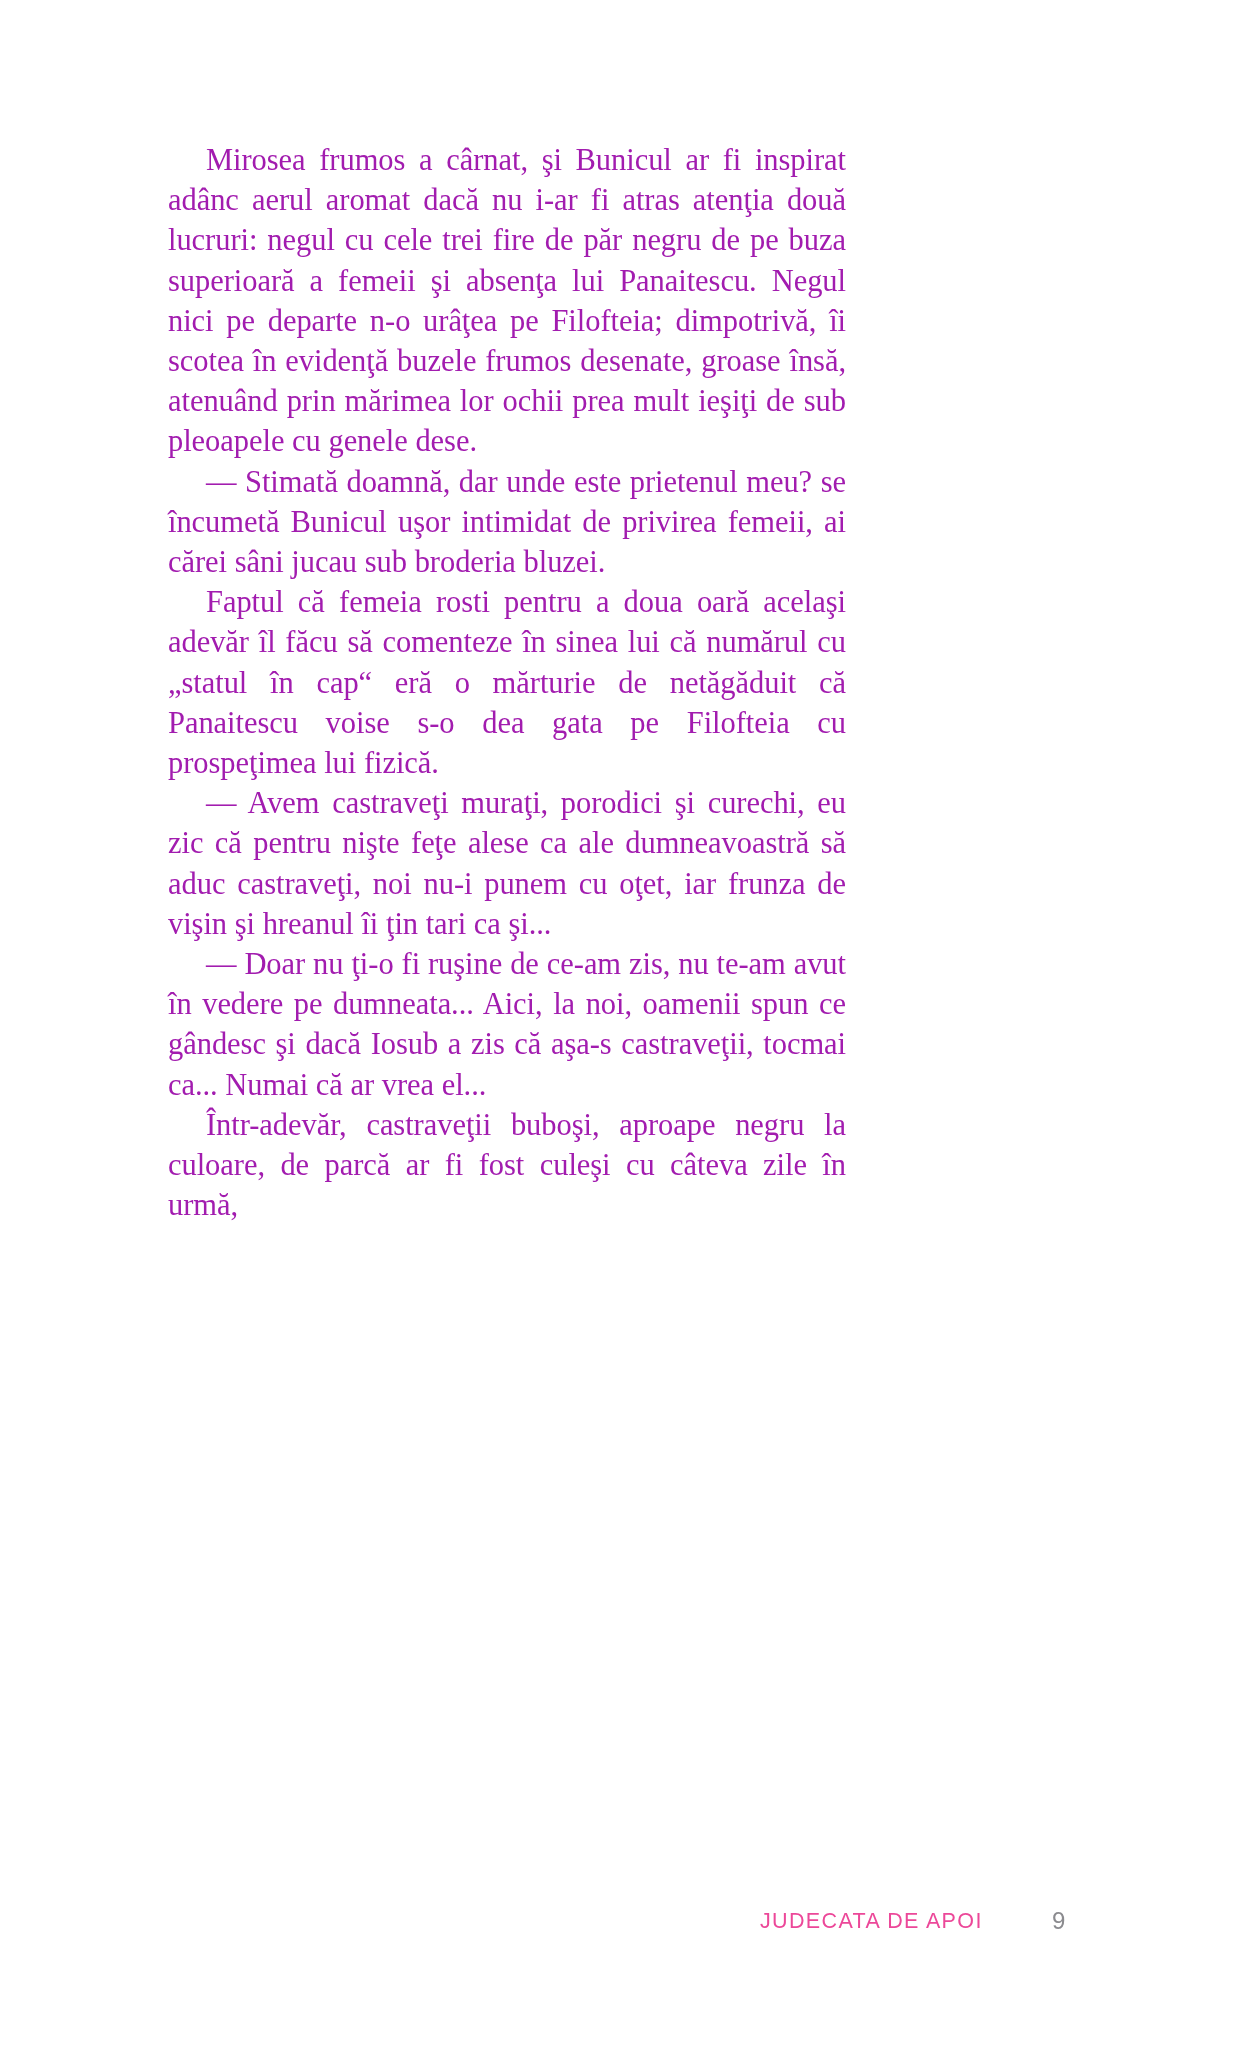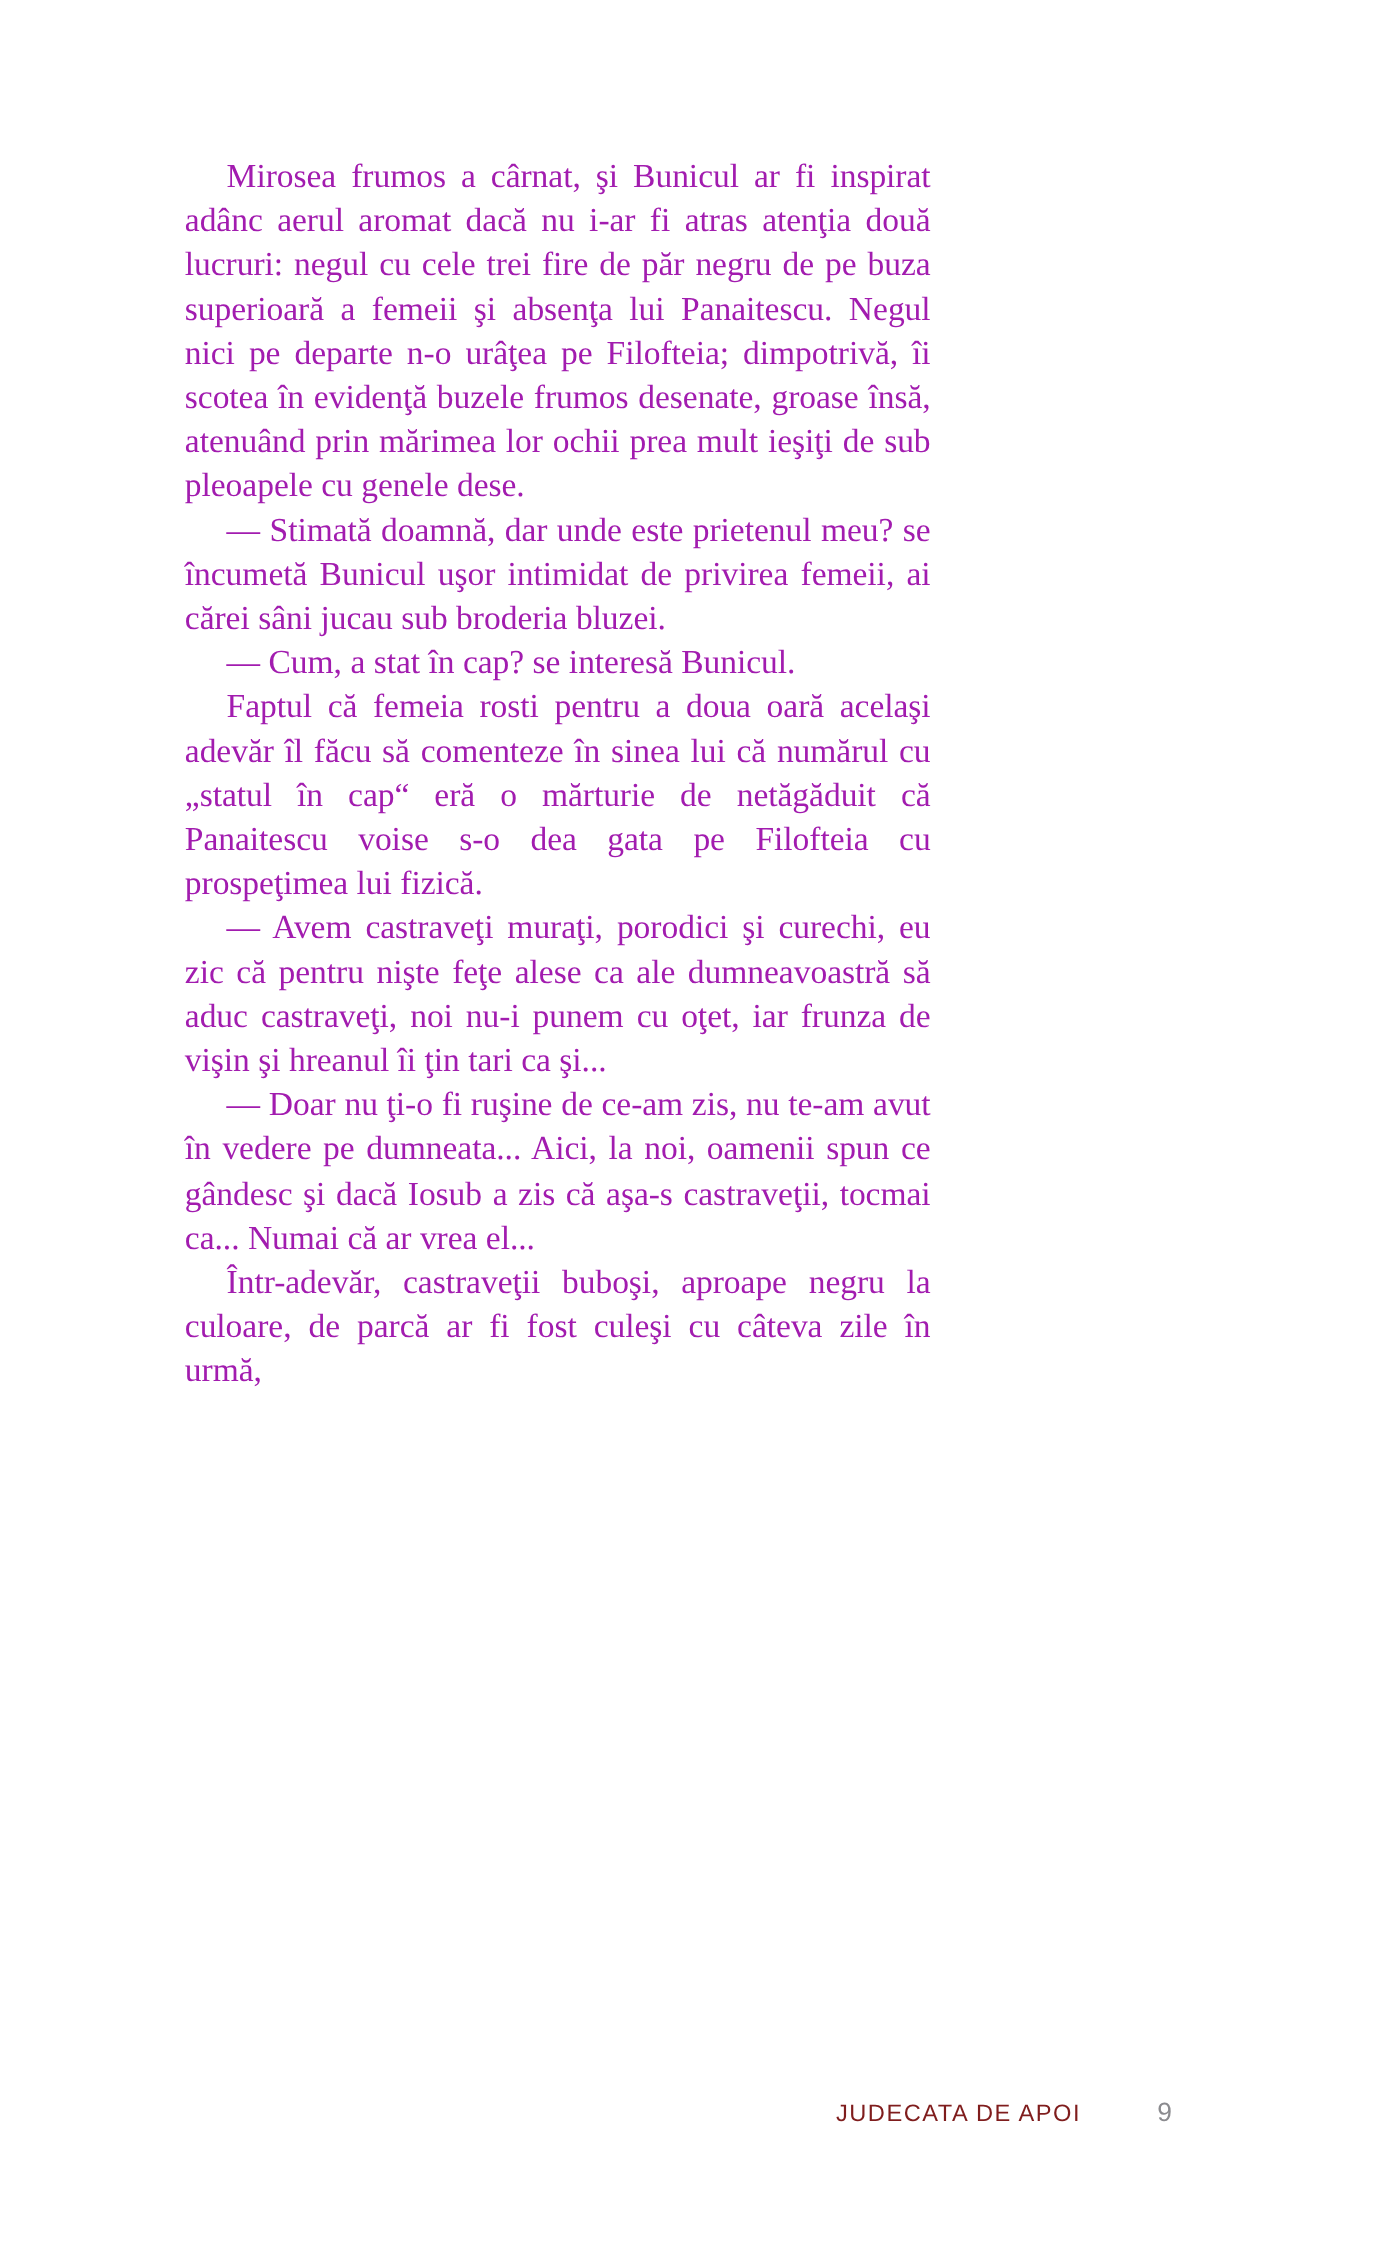--- a/index.html
+++ b/index.html
@@ -60,21 +60,21 @@
   }
 
   .running-head {
     position: absolute;
     left: 760px;
     top: 0px;
     font-family: "Liberation Sans", "DejaVu Sans", sans-serif;
     font-size: 21.5px;
     line-height: 26px;
     letter-spacing: 1.35px;
-    color: #7f1d1d;
+    color: #ec4899;
     white-space: nowrap;
   }
 
   .folio {
     position: absolute;
     left: 1052px;
     top: 0px;
     font-family: "Liberation Sans", "DejaVu Sans", sans-serif;
     font-size: 24px;
     line-height: 26px;
@@ -83,21 +83,20 @@
   }
 </style>
 </head>
 <body>
 
 <div class="page">
 
   <div class="text-block">
     <p class="para indent">Mirosea frumos a cârnat, şi Bunicul ar fi inspirat adânc aerul aromat dacă nu i-ar fi atras atenţia două lucruri: negul cu cele trei fire de păr negru de pe buza superioară a femeii şi absenţa lui Panaitescu. Negul nici pe departe n-o urâţea pe Filofteia; dimpotrivă, îi scotea în evidenţă buzele frumos desenate, groase însă, atenuând prin mărimea lor ochii prea mult ieşiţi de sub pleoapele cu genele dese.</p>
     <p class="para indent">— Stimată doamnă, dar unde este prietenul meu? se încumetă Bunicul uşor intimidat de privirea femeii, ai cărei sâni jucau sub broderia bluzei.</p>
-    <p class="para indent">— Cum, a stat în cap? se interesă Bunicul.</p>
     <p class="para indent">Faptul că femeia rosti pentru a doua oară acelaşi adevăr îl făcu să comenteze în sinea lui că numărul cu „statul în cap“ eră o mărturie de netăgăduit că Panaitescu voise s-o dea gata pe Filofteia cu prospeţimea lui fizică.</p>
     <p class="para indent">— Avem castraveţi muraţi, porodici şi curechi, eu zic că pentru nişte feţe alese ca ale dumneavoastră să aduc castraveţi, noi nu-i punem cu oţet, iar frunza de vişin şi hreanul îi ţin tari ca şi...</p>
     <p class="para indent">— Doar nu ţi-o fi ruşine de ce-am zis, nu te-am avut în vedere pe dumneata... Aici, la noi, oamenii spun ce gândesc şi dacă Iosub a zis că aşa-s castraveţii, tocmai ca... Numai că ar vrea el...</p>
     <p class="para indent justify-last">Într-adevăr, castraveţii buboşi, aproape negru la culoare, de parcă ar fi fost culeşi cu câteva zile în urmă,</p>
   </div>
 
   <div class="footer">
     <div class="running-head">JUDECATA DE APOI</div>
     <div class="folio">9</div>
   </div>

